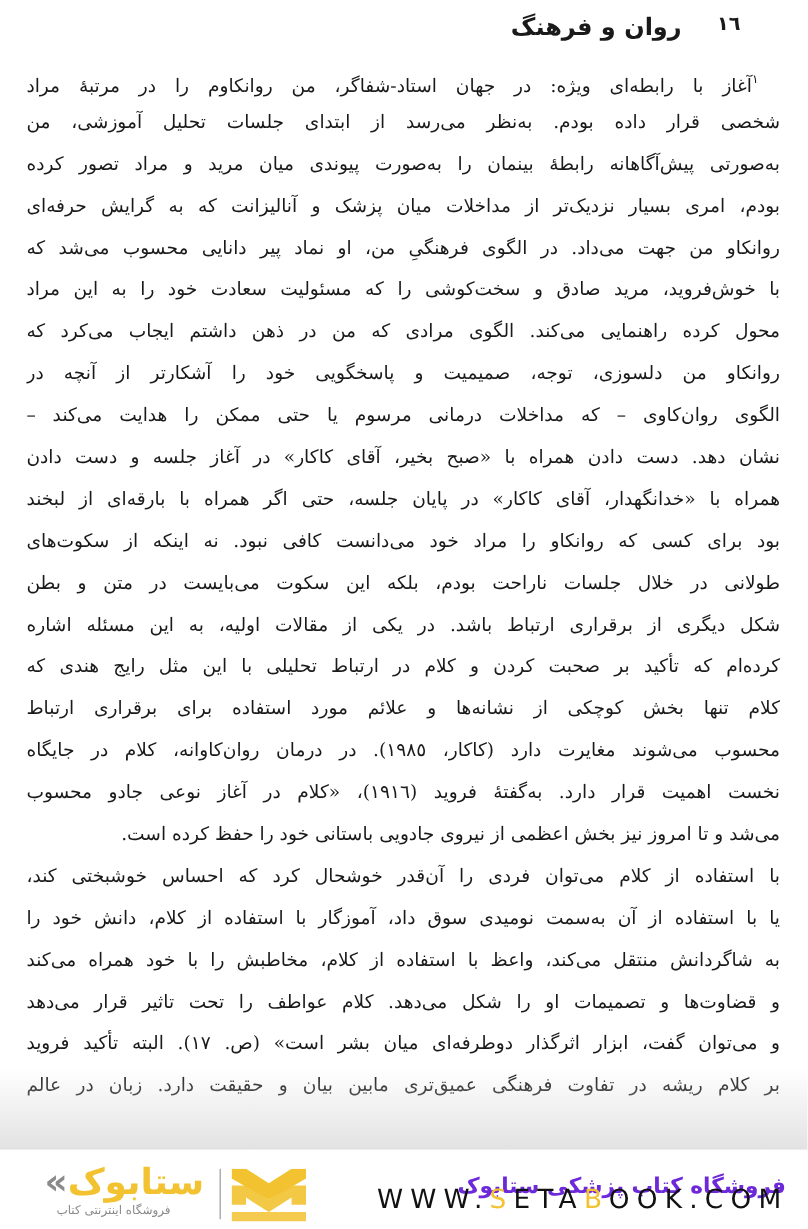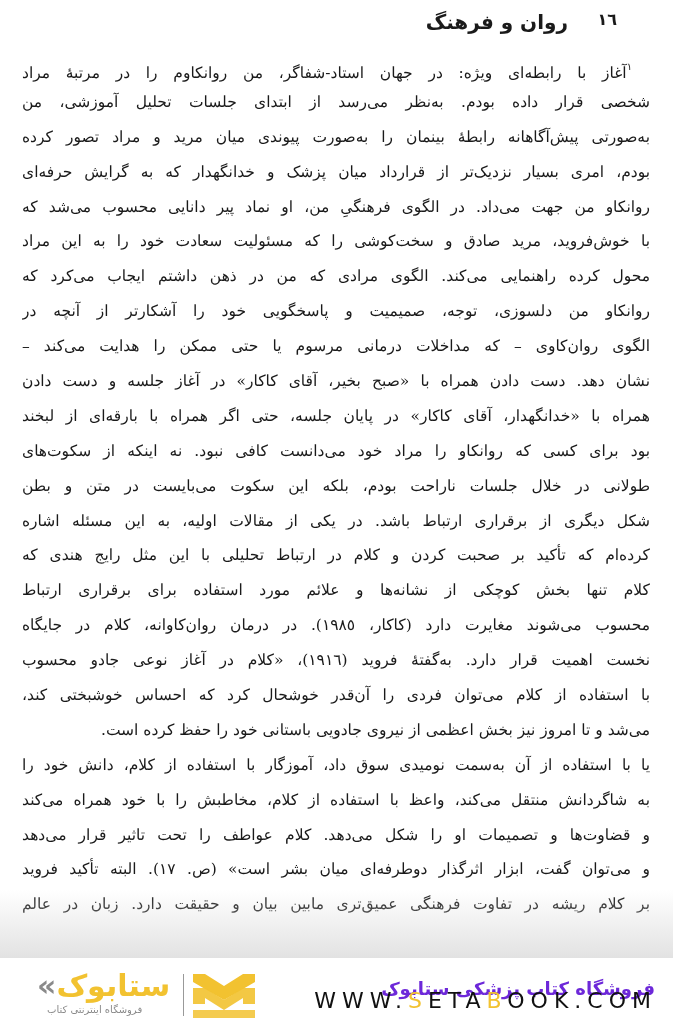--- a/index.html
+++ b/index.html
@@ -64,37 +64,37 @@
 
 <div class="page-header">
   <span class="page-number">١٦</span>
   <span class="running-title">روان و فرهنگ</span>
 </div>
 
 <div class="body-text">
   <span class="line indent"><span><sup>١</sup></span><span>آغاز با رابطه‌ای ویژه: در جهان استاد-شفاگر، من روانکاوم را در مرتبهٔ مراد</span></span>
   <span class="line">شخصی قرار داده بودم. به‌نظر می‌رسد از ابتدای جلسات تحلیل آموزشی، من</span>
   <span class="line">به‌صورتی پیش‌آگاهانه رابطهٔ بینمان را به‌صورت پیوندی میان مرید و مراد تصور کرده</span>
-  <span class="line">بودم، امری بسیار نزدیک‌تر از قرارداد میان پزشک و خدانگهدار که به گرایش حرفه‌ای</span>
+  <span class="line">بودم، امری بسیار نزدیک‌تر از مداخلات میان پزشک و آنالیزانت که به گرایش حرفه‌ای</span>
   <span class="line">روانکاو من جهت می‌داد. در الگوی فرهنگیِ من، او نماد پیر دانایی محسوب می‌شد که</span>
   <span class="line">با خوش‌فروید، مرید صادق و سخت‌کوشی را که مسئولیت سعادت خود را به این مراد</span>
   <span class="line">محول کرده راهنمایی می‌کند. الگوی مرادی که من در ذهن داشتم ایجاب می‌کرد که</span>
   <span class="line">روانکاو من دلسوزی، توجه، صمیمیت و پاسخگویی خود را آشکارتر از آنچه در</span>
   <span class="line">الگوی روان‌کاوی – که مداخلات درمانی مرسوم یا حتی ممکن را هدایت می‌کند –</span>
   <span class="line">نشان دهد. دست دادن همراه با «صبح بخیر، آقای کاکار» در آغاز جلسه و دست دادن</span>
   <span class="line">همراه با «خدانگهدار، آقای کاکار» در پایان جلسه، حتی اگر همراه با بارقه‌ای از لبخند</span>
   <span class="line">بود برای کسی که روانکاو را مراد خود می‌دانست کافی نبود. نه اینکه از سکوت‌های</span>
   <span class="line">طولانی در خلال جلسات ناراحت بودم، بلکه این سکوت می‌بایست در متن و بطن</span>
   <span class="line">شکل دیگری از برقراری ارتباط باشد. در یکی از مقالات اولیه، به این مسئله اشاره</span>
   <span class="line">کرده‌ام که تأکید بر صحبت کردن و کلام در ارتباط تحلیلی با این مثل رایج هندی که</span>
   <span class="line">کلام تنها بخش کوچکی از نشانه‌ها و علائم مورد استفاده برای برقراری ارتباط</span>
   <span class="line">محسوب می‌شوند مغایرت دارد (کاکار، ١٩٨٥). در درمان روان‌کاوانه، کلام در جایگاه</span>
   <span class="line">نخست اهمیت قرار دارد. به‌گفتهٔ فروید (١٩١٦)، «کلام در آغاز نوعی جادو محسوب</span>
+  <span class="line last">می‌شد و تا امروز نیز بخش اعظمی از نیروی جادویی باستانی خود را حفظ کرده است.</span>
   <span class="line">با استفاده از کلام می‌توان فردی را آن‌قدر خوشحال کرد که احساس خوشبختی کند،</span>
-  <span class="line last">می‌شد و تا امروز نیز بخش اعظمی از نیروی جادویی باستانی خود را حفظ کرده است.</span>
   <span class="line">یا با استفاده از آن به‌سمت نومیدی سوق داد، آموزگار با استفاده از کلام، دانش خود را</span>
   <span class="line">به شاگردانش منتقل می‌کند، واعظ با استفاده از کلام، مخاطبش را با خود همراه می‌کند</span>
   <span class="line">و قضاوت‌ها و تصمیمات او را شکل می‌دهد. کلام عواطف را تحت تاثیر قرار می‌دهد</span>
   <span class="line">و می‌توان گفت، ابزار اثرگذار دوطرفه‌ای میان بشر است» (ص. ١٧). البته تأکید فروید</span>
   <span class="line">بر کلام ریشه در تفاوت فرهنگی عمیق‌تری مابین بیان و حقیقت دارد. زبان در عالم</span>
 </div>
 
 <div class="fade"></div>
 
 <div class="footer">

